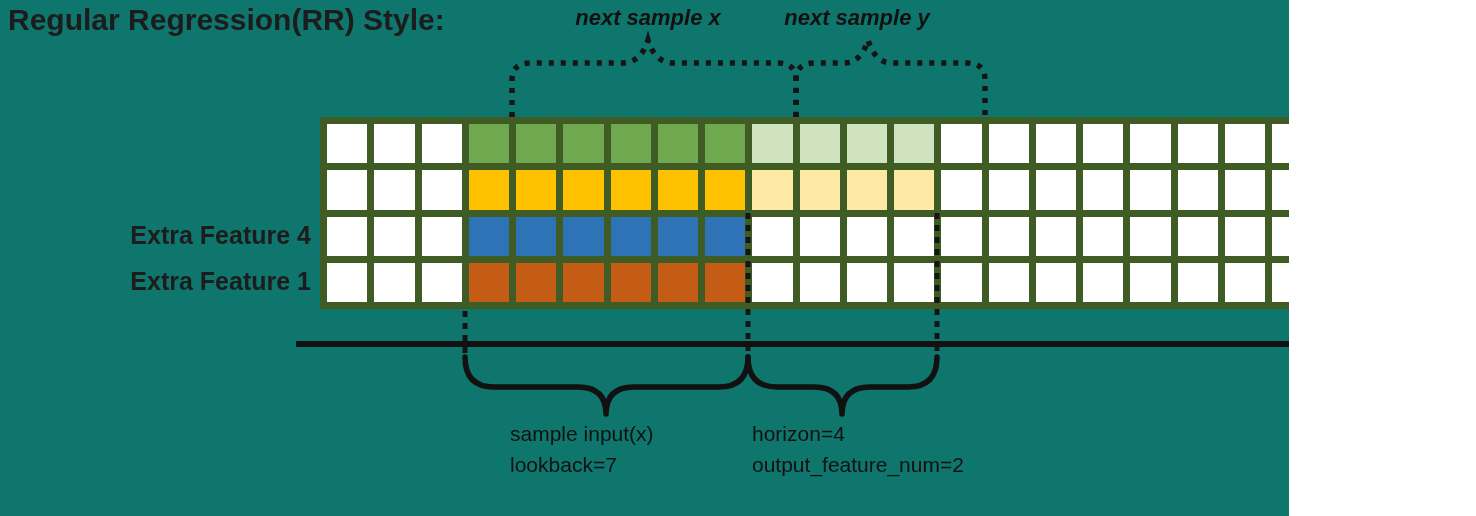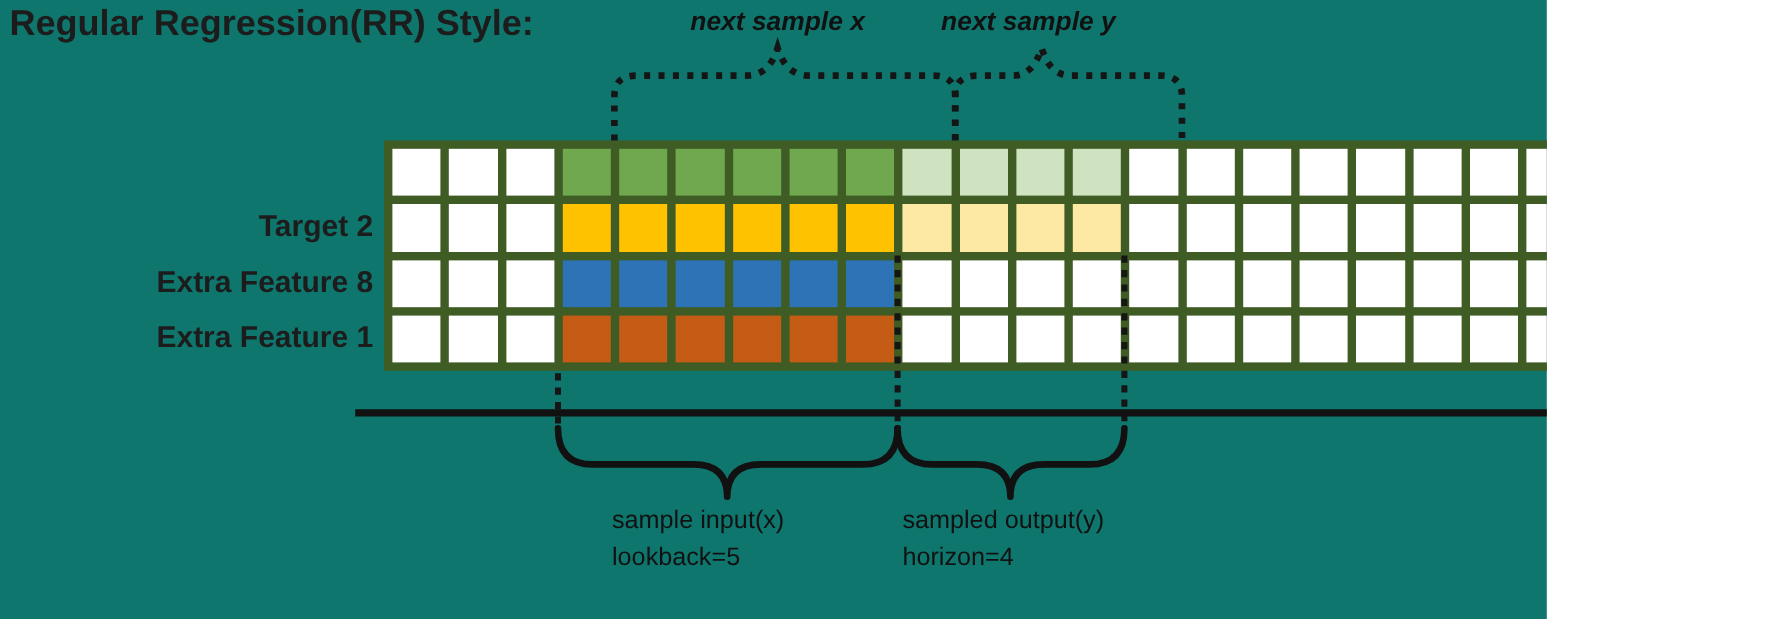--- a/index.html
+++ b/index.html
@@ -54,22 +54,21 @@
 </head>
 <body>
 
 <div class="canvas">
 
   <div class="title">Regular Regression(RR) Style:</div>
 
   <div class="annot annot-x">next sample x</div>
   <div class="annot annot-y">next sample y</div>
 
-  <div class="row-label" style="top:166px;">Target 2</div>
-  <div class="row-label" style="top:212px;">Extra Feature 8</div>
+  <div class="row-label" style="top:212px;">Extra Feature 4</div>
   <div class="row-label" style="top:258px;">Extra Feature 1</div>
 
   <div class="grid" style="background: rgb(62, 92, 36); grid-template-columns: repeat(24, 1fr);">
       <div class="cell" style="background: rgb(255, 255, 255);"></div>
       <div class="cell" style="background: rgb(255, 255, 255);"></div>
       <div class="cell" style="background: rgb(255, 255, 255);"></div>
       <div class="cell" style="background: rgb(111, 168, 79);"></div>
       <div class="cell" style="background: rgb(111, 168, 79);"></div>
       <div class="cell" style="background: rgb(111, 168, 79);"></div>
       <div class="cell" style="background: rgb(111, 168, 79);"></div>
@@ -176,20 +175,20 @@
 
     <line x1="296" y1="344" x2="1450" y2="344" stroke="#111111" stroke-width="6"></line>
     <polygon points="1446,330 1473,344 1446,358" fill="#111111"></polygon>
 
     <path d="M 465 357 Q 465 387 494 387 L 578 387 Q 606 387 606 414 Q 606 387 634 387 L 719 387 Q 748 387 748 357" fill="none" stroke="#111111" stroke-width="5.5" stroke-linecap="round" stroke-linejoin="round"></path>
     <path d="M 748 357 Q 748 387 777 387 L 814 387 Q 842 387 842 414 Q 842 387 870 387 L 908 387 Q 937 387 937 357" fill="none" stroke="#111111" stroke-width="5.5" stroke-linecap="round" stroke-linejoin="round"></path>
   </svg>
 
   <div class="info-block info-input">
     <div>sample input(x)</div>
-    <div>lookback=5</div>
+    <div>lookback=7</div>
   </div>
   <div class="info-block info-output">
-    <div>sampled output(y)</div>
     <div>horizon=4</div>
+    <div>output_feature_num=2</div>
   </div>
 
 </div>
 
 </body></html>

